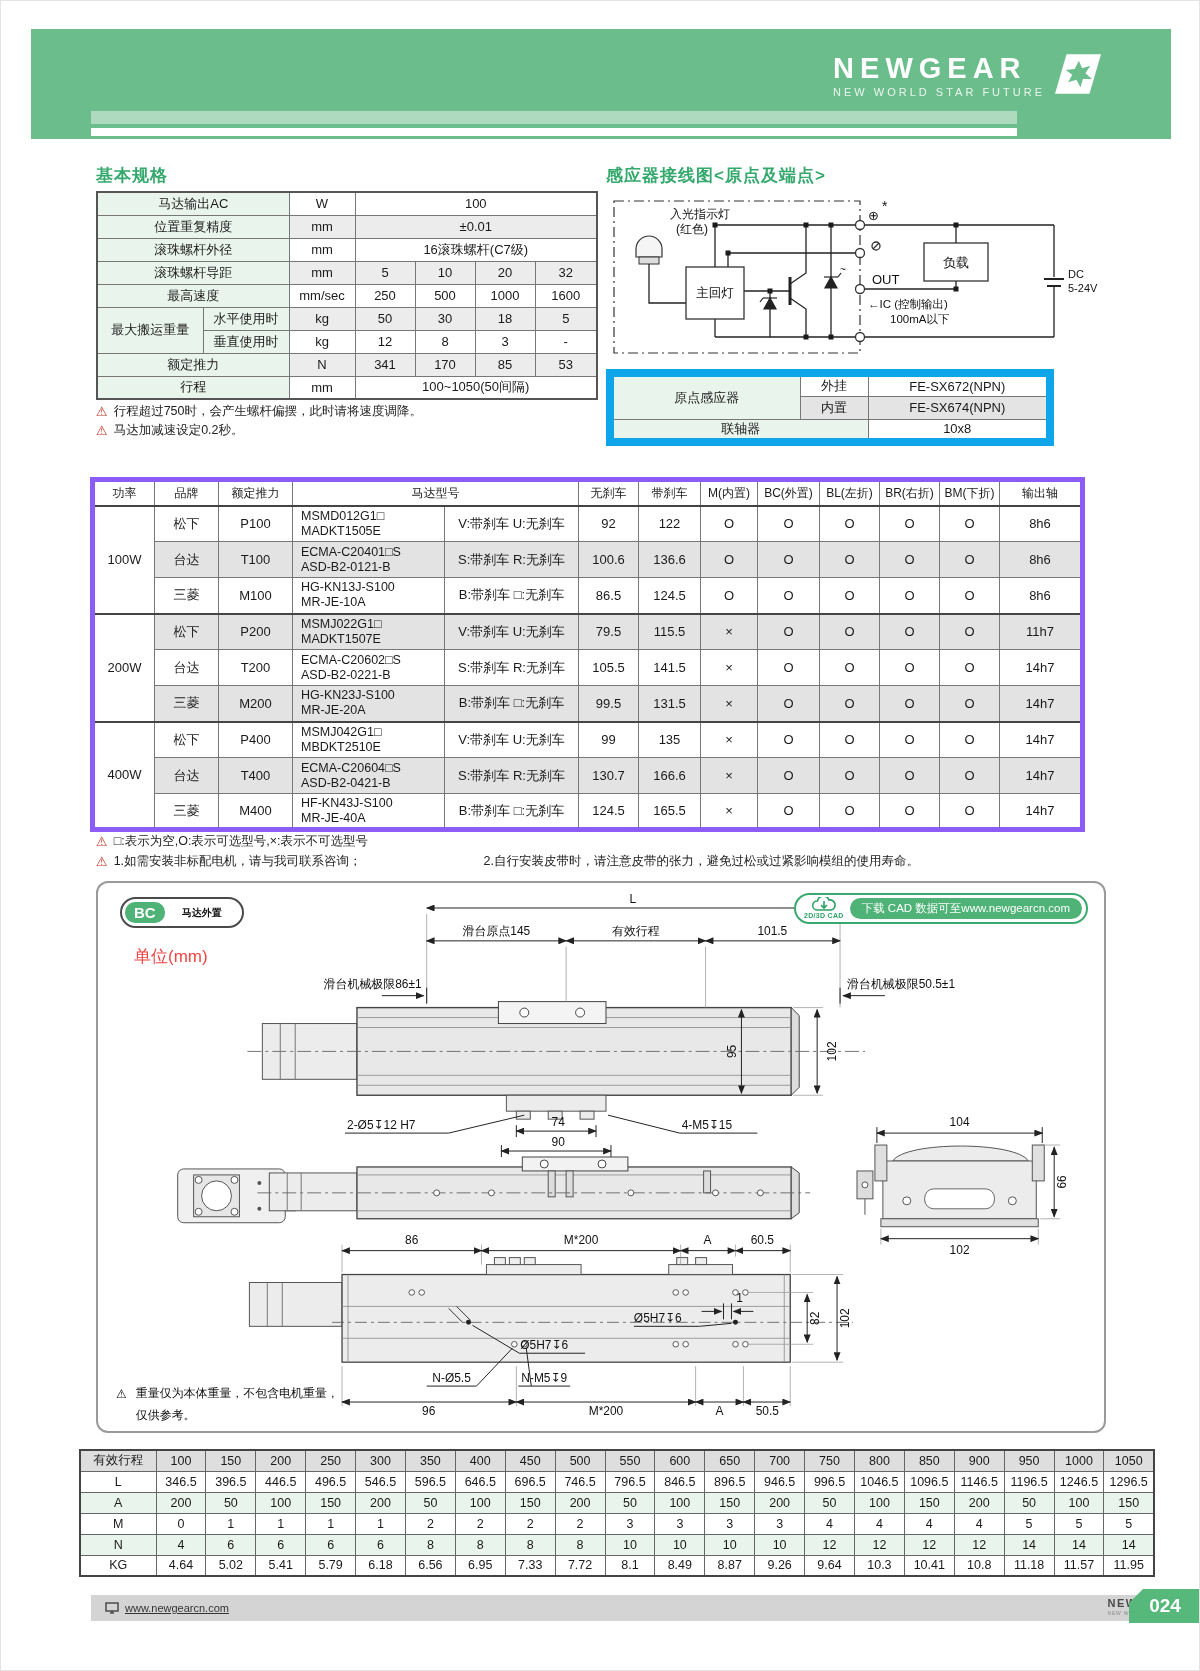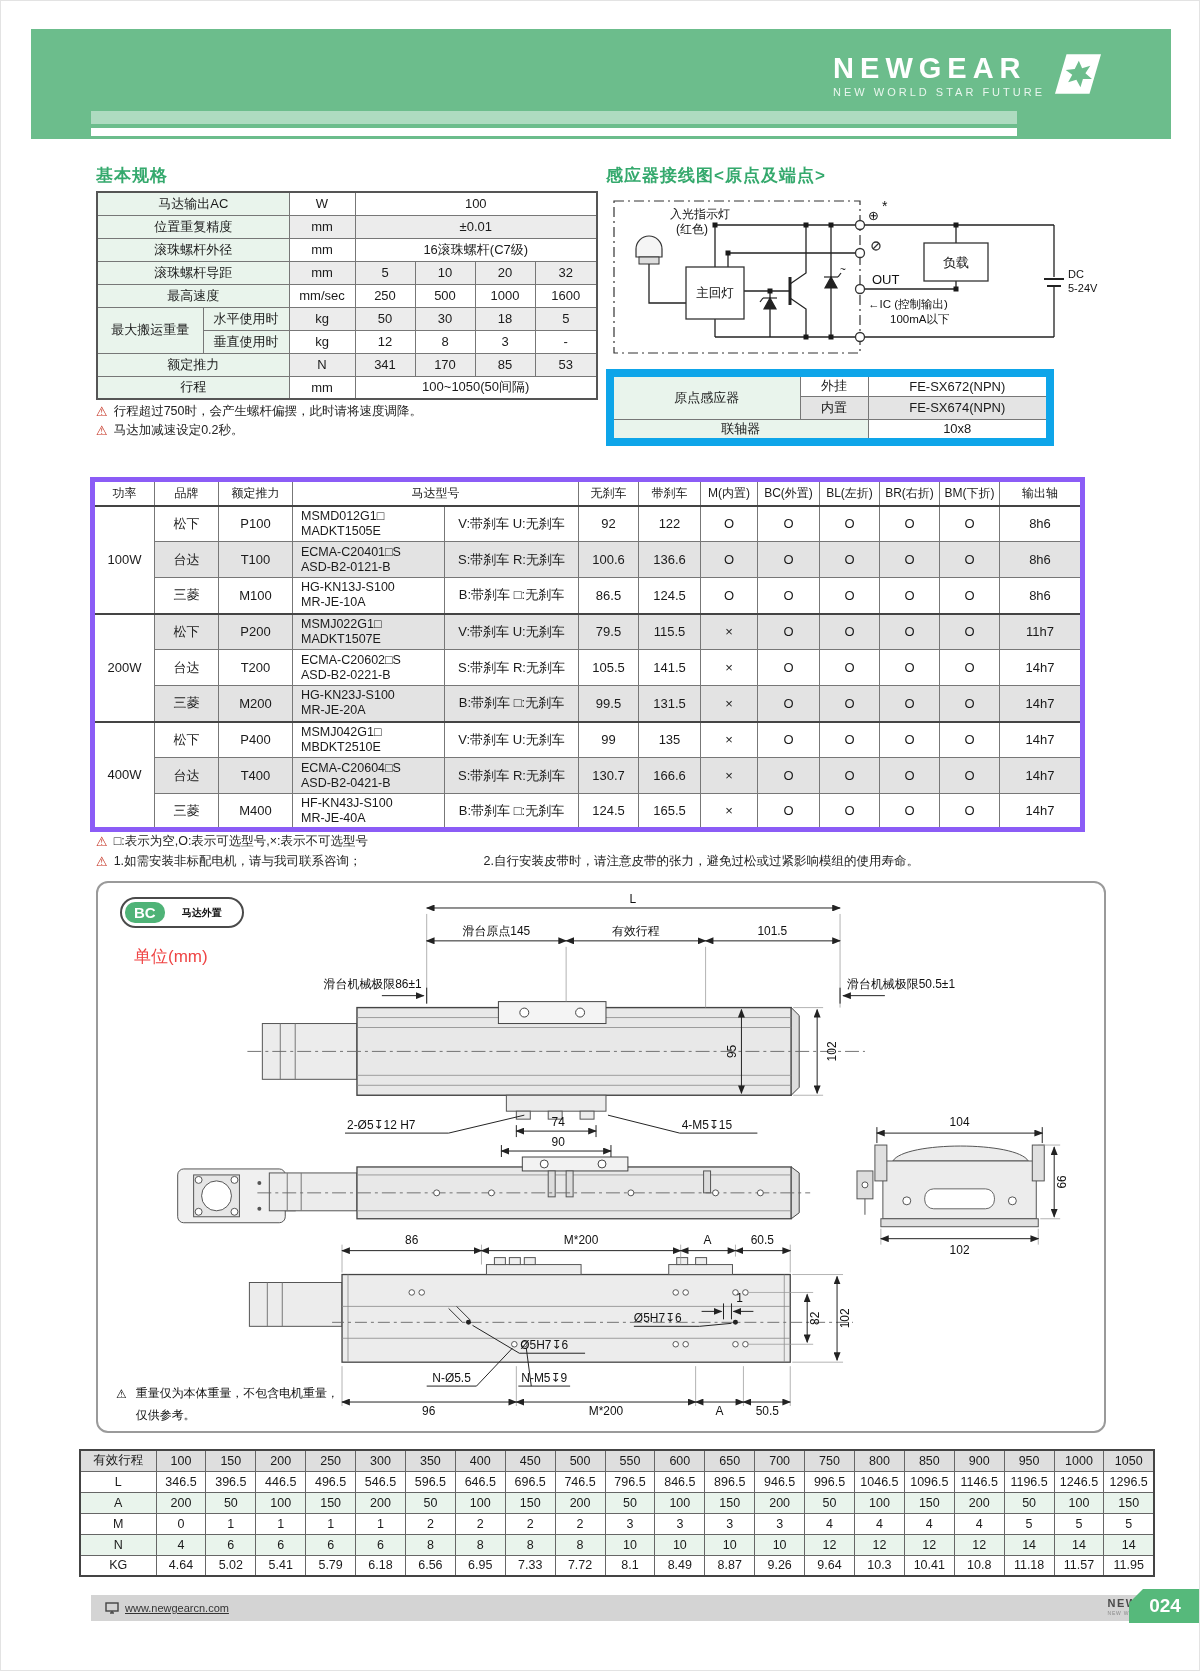--- a/index.html
+++ b/index.html
@@ -453,20 +453,29 @@
   <span>1.如需安装非标配电机，请与我司联系咨询；</span>
   <span class="sp2">2.自行安装皮带时，请注意皮带的张力，避免过松或过紧影响模组的使用寿命。</span>
 </div>
 
 <div class="draw-box">
   <div class="bc-badge">
     <span class="bc-chip">BC</span>
     <span class="bc-label">马达外置</span>
   </div>
   <div class="unit-label">单位(mm)</div>
+  <div class="cad">
+    <span class="cad-icon">
+      <svg width="26" height="15" viewBox="0 0 26 15">
+          <path d="M6,13 a4.5,4.5 0 0 1 0.5,-9 a6,6 0 0 1 11.5,-1 a4,4 0 0 1 2,10 z M13,4 v6 M10,8 l3,3 3,-3" fill="none" stroke="#2ba264" stroke-width="1.6"></path>
+        </svg>
+      <span class="cad-icon-label">2D/3D CAD</span>
+    </span>
+    <span class="cad-text">下载 CAD 数据可至www.newgearcn.com</span>
+  </div>
 
   <svg class="dwg" viewBox="0 0 1010 548">
     <defs>
       <marker id="ar" viewBox="0 0 10 8" markerWidth="9" markerHeight="7" refX="9" refY="4" orient="auto-start-reverse">
           <path d="M0,0 L10,4 L0,8 Z" fill="#222"></path>
         </marker>
     </defs>
 
     <g>
       <rect x="165" y="140" width="95" height="56" fill="#ececec" stroke="#555"></rect>

